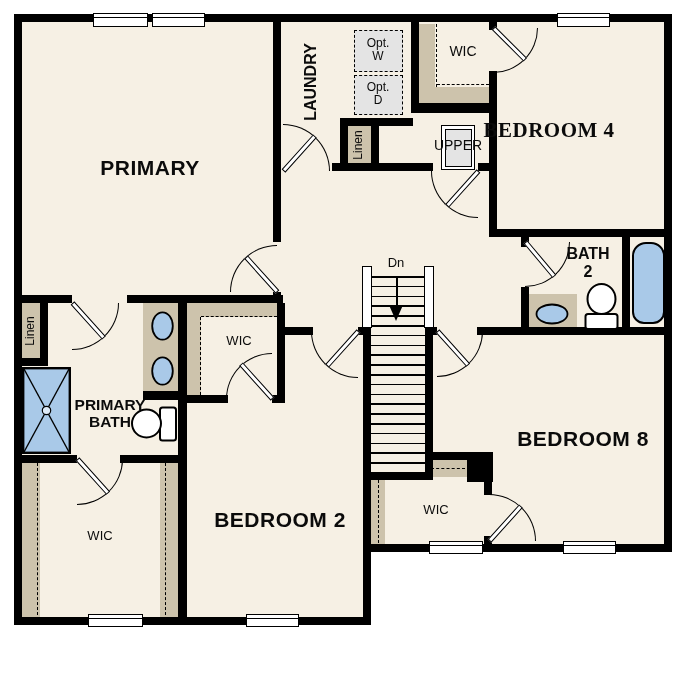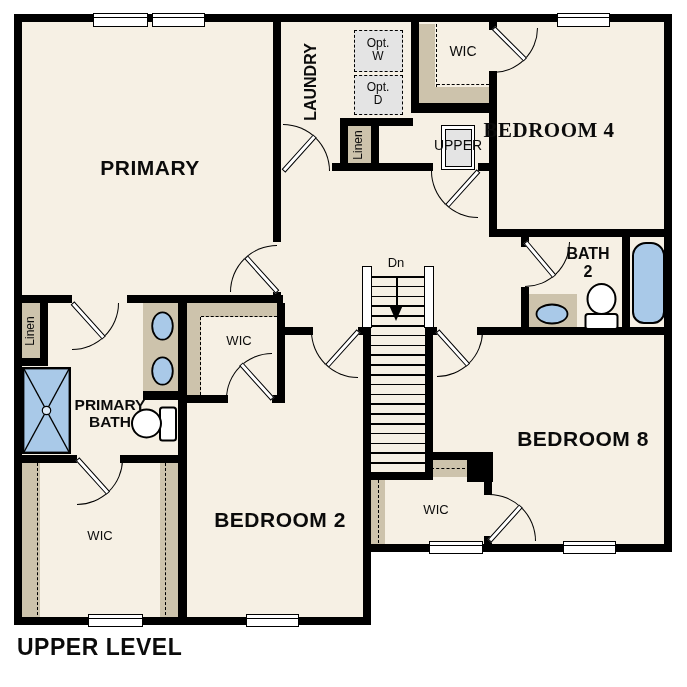--- a/index.html
+++ b/index.html
@@ -230,14 +230,13 @@
   </div>
   <div class="lbl b15" style="left:110px;top:413px;">
     <span style="display:block;">PRIMARY</span>
     <span style="display:block;">BATH</span>
   </div>
   <div class="lbl r13" style="left:239px;top:341px;">WIC</div>
   <div class="lbl r13" style="left:100px;top:536px;">WIC</div>
   <div class="lbl b21" style="left:280px;top:510px;margin-top:10px;">BEDROOM 2</div>
   <div class="lbl r13" style="left:436px;top:510px;">WIC</div>
 
-  <div class="title" style="left:17px;top:634px;">UPPER LEVEL</div>
 </div>
 
 </body></html>

